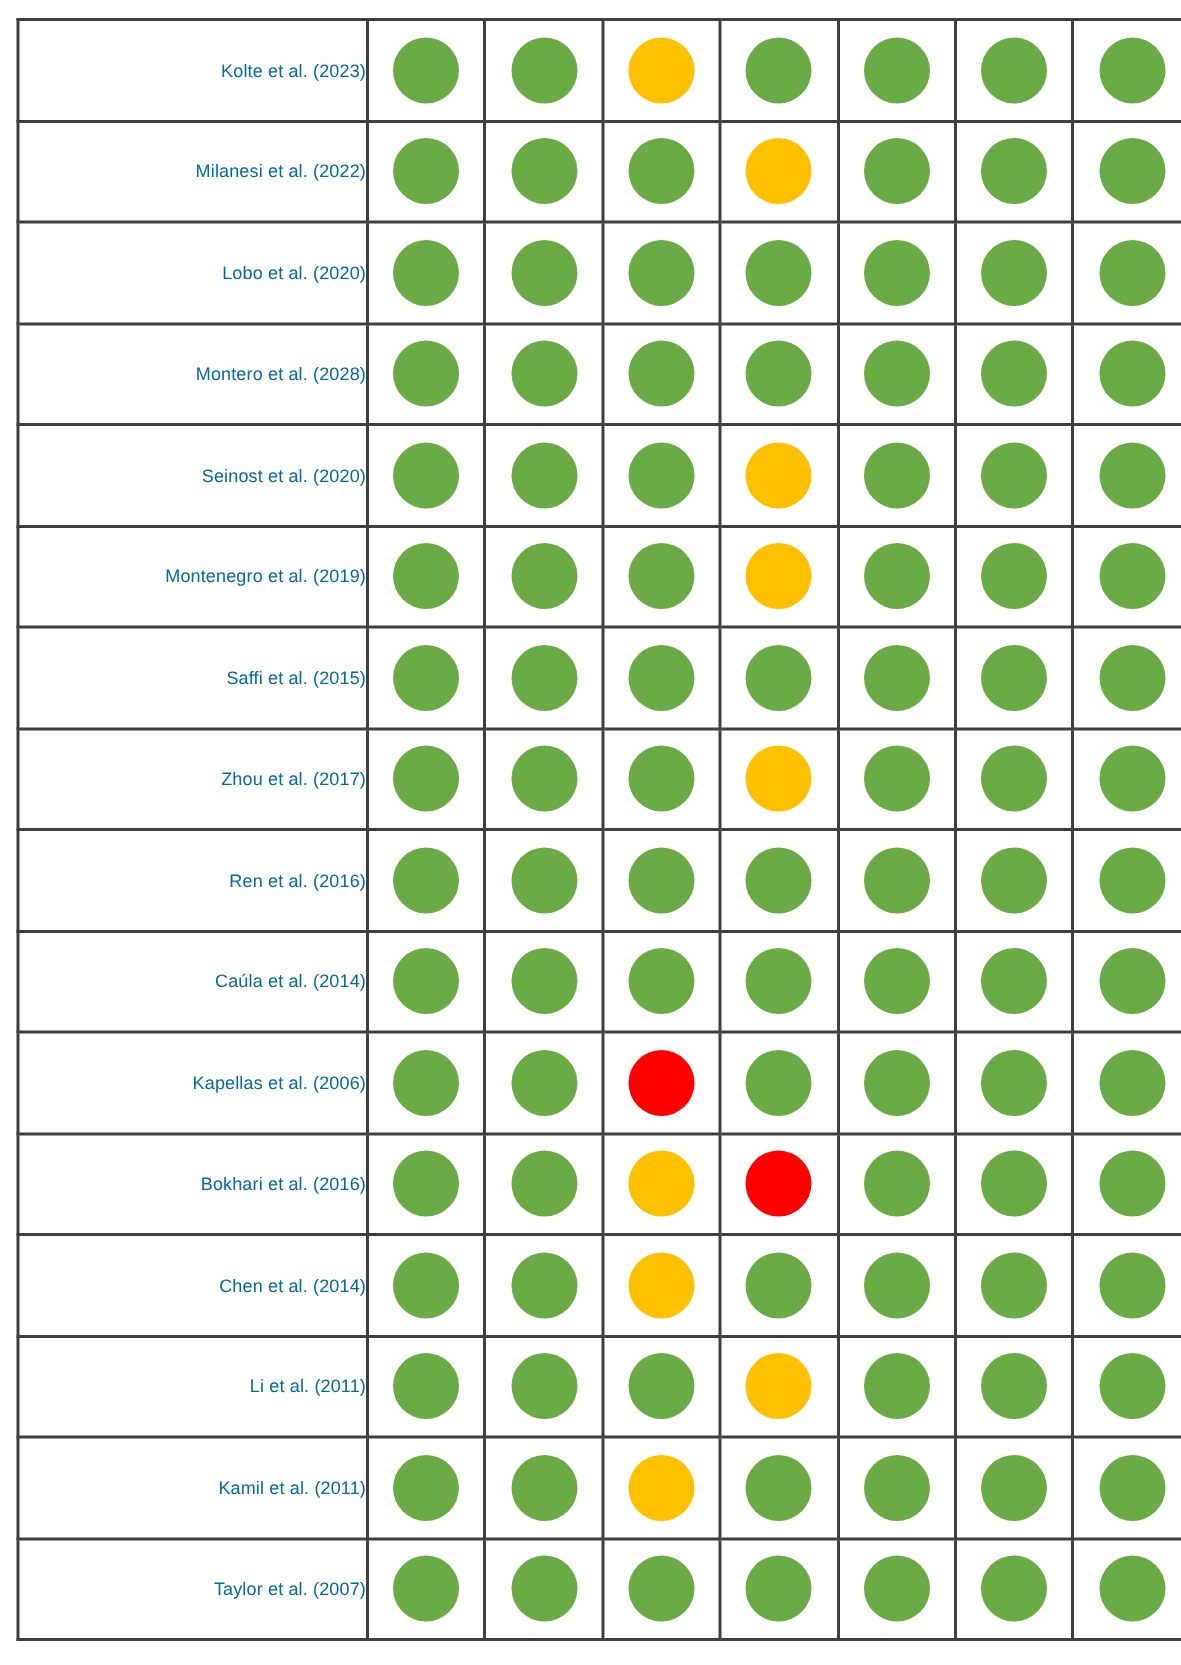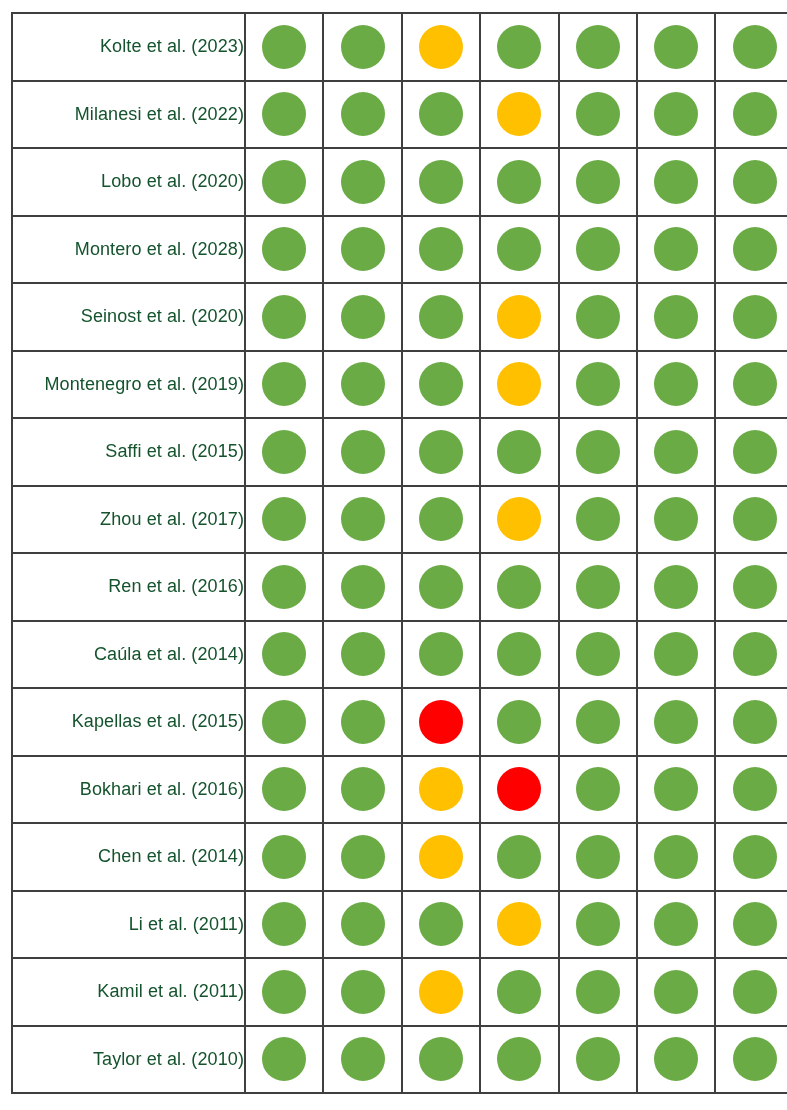--- a/index.html
+++ b/index.html
@@ -27,22 +27,22 @@
   #rob-table td {
     border: 2px solid #3f3f3f;
     padding: 0;
     background: #ffffff;
   }
   td.study-cell {
     width: 231px;
     text-align: right;
     vertical-align: middle;
     padding-right: 9px;
-    font-size: 18px;
-    color: #14532d;
+    font-size: 12px;
+    color: #0369a1;
     letter-spacing: 0.1px;
     white-space: nowrap;
   }
   td.judgement-cell {
     width: 76.4px;
     text-align: center;
     vertical-align: middle;
   }
   .dot {
     display: inline-block;
@@ -160,21 +160,21 @@
         <td class="study-cell">Caúla et al. (2014)</td>
         <td class="judgement-cell"><span class="dot low"></span></td>
         <td class="judgement-cell"><span class="dot low"></span></td>
         <td class="judgement-cell"><span class="dot low"></span></td>
         <td class="judgement-cell"><span class="dot low"></span></td>
         <td class="judgement-cell"><span class="dot low"></span></td>
         <td class="judgement-cell"><span class="dot low"></span></td>
         <td class="judgement-cell"><span class="dot low"></span></td>
       </tr>
       <tr>
-        <td class="study-cell">Kapellas et al. (2015)</td>
+        <td class="study-cell">Kapellas et al. (2006)</td>
         <td class="judgement-cell"><span class="dot low"></span></td>
         <td class="judgement-cell"><span class="dot low"></span></td>
         <td class="judgement-cell"><span class="dot high"></span></td>
         <td class="judgement-cell"><span class="dot low"></span></td>
         <td class="judgement-cell"><span class="dot low"></span></td>
         <td class="judgement-cell"><span class="dot low"></span></td>
         <td class="judgement-cell"><span class="dot low"></span></td>
       </tr>
       <tr>
         <td class="study-cell">Bokhari et al. (2016)</td>
@@ -210,21 +210,21 @@
         <td class="study-cell">Kamil et al. (2011)</td>
         <td class="judgement-cell"><span class="dot low"></span></td>
         <td class="judgement-cell"><span class="dot low"></span></td>
         <td class="judgement-cell"><span class="dot some"></span></td>
         <td class="judgement-cell"><span class="dot low"></span></td>
         <td class="judgement-cell"><span class="dot low"></span></td>
         <td class="judgement-cell"><span class="dot low"></span></td>
         <td class="judgement-cell"><span class="dot low"></span></td>
       </tr>
       <tr>
-        <td class="study-cell">Taylor et al. (2010)</td>
+        <td class="study-cell">Taylor et al. (2007)</td>
         <td class="judgement-cell"><span class="dot low"></span></td>
         <td class="judgement-cell"><span class="dot low"></span></td>
         <td class="judgement-cell"><span class="dot low"></span></td>
         <td class="judgement-cell"><span class="dot low"></span></td>
         <td class="judgement-cell"><span class="dot low"></span></td>
         <td class="judgement-cell"><span class="dot low"></span></td>
         <td class="judgement-cell"><span class="dot low"></span></td>
       </tr>
     </tbody>
 </table>

